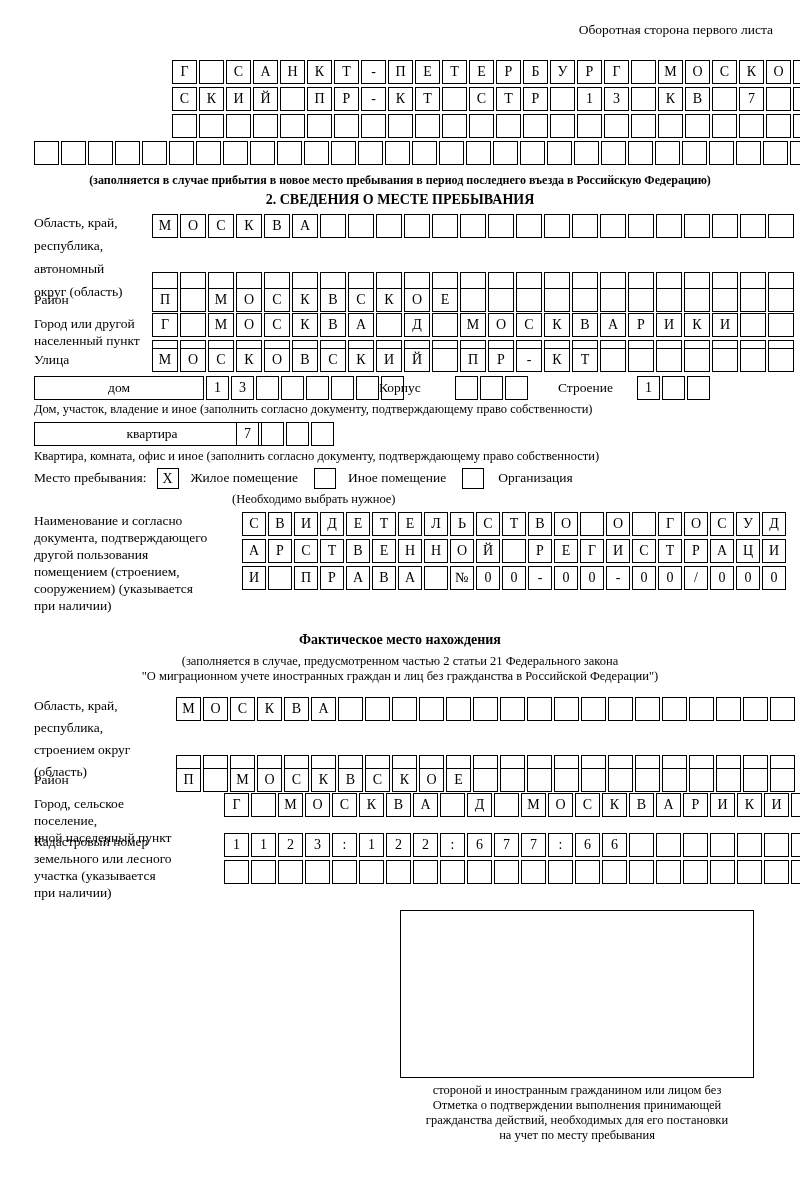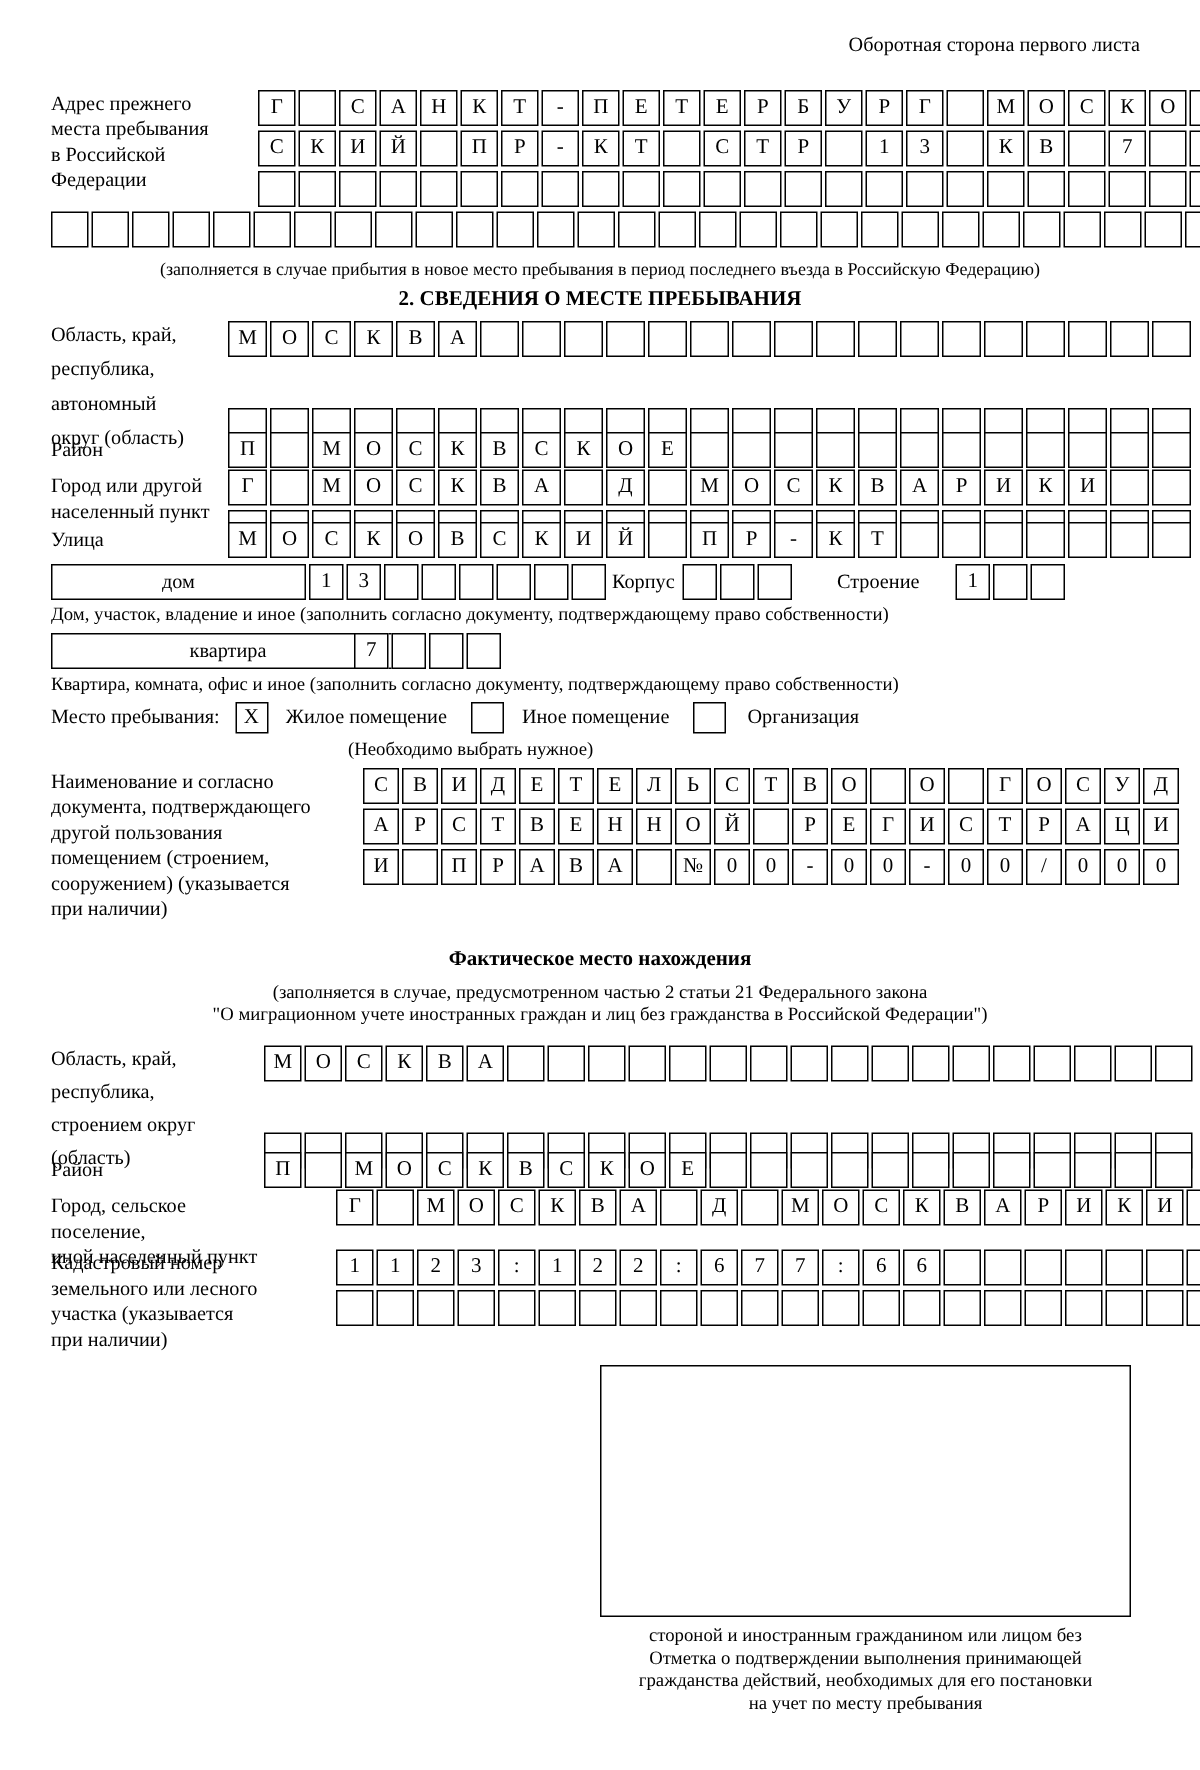--- a/index.html
+++ b/index.html
@@ -18,21 +18,21 @@
   .page {
     position: relative;
     width: 800px;
     height: 1180px;
     box-sizing: border-box;
     padding: 0;
   }
   .hdr-right {
     position: absolute;
     top: 22px;
-    right: 40px;
+    right: 27px;
     font-size: 13.5px;
   }
   
   .cells {
     display: flex;
     gap: 0;
   }
   .cell {
     width: 25px;
     height: 24px;
@@ -88,26 +88,20 @@
     box-sizing: border-box;
   }
 </style>
 </head>
 <body>
 
 <div class="page">
 
   <div class="hdr-right">Оборотная сторона первого листа</div>
 
-  <div class="abs" style="left:34px; top:60px; width:140px;">
-    <div class="label">Адрес прежнего</div>
-    <div class="label">места пребывания</div>
-    <div class="label">в Российской</div>
-    <div class="label">Федерации</div>
-  </div>
 
   <div class="abs" id="prev-rows" style="left:172px; top:60px;">
       <div class="cells">
         <div class="cell" style="width: 25px; height: 24px; line-height: 22px;">Г</div>
         <div class="cell blank" style="width: 25px; height: 24px; line-height: 22px;"></div>
         <div class="cell" style="width: 25px; height: 24px; line-height: 22px;">С</div>
         <div class="cell" style="width: 25px; height: 24px; line-height: 22px;">А</div>
         <div class="cell" style="width: 25px; height: 24px; line-height: 22px;">Н</div>
         <div class="cell" style="width: 25px; height: 24px; line-height: 22px;">К</div>
         <div class="cell" style="width: 25px; height: 24px; line-height: 22px;">Т</div>
@@ -209,21 +203,21 @@
         <div class="cell blank" style="width: 25px; height: 24px; line-height: 22px;"></div>
         <div class="cell blank" style="width: 25px; height: 24px; line-height: 22px;"></div>
         <div class="cell blank" style="width: 25px; height: 24px; line-height: 22px;"></div>
         <div class="cell blank" style="width: 25px; height: 24px; line-height: 22px;"></div>
         <div class="cell blank" style="width: 25px; height: 24px; line-height: 22px;"></div>
         <div class="cell blank" style="width: 25px; height: 24px; line-height: 22px;"></div>
         <div class="cell blank" style="width: 25px; height: 24px; line-height: 22px;"></div>
       </div>
     </div>
 
-  <div class="abs center" style="left:34px; top:170px; width:732px;">
+  <div class="abs center" style="left:34px; top:170px; width:732px;font-weight:bold;">
     <span class="tiny">(заполняется в случае прибытия в новое место пребывания в период последнего въезда в Российскую Федерацию)</span>
   </div>
 
   <div class="abs center bold" style="left:34px; top:192px; width:732px; font-size:14px;">2. СВЕДЕНИЯ О МЕСТЕ ПРЕБЫВАНИЯ</div>
 
   <div class="abs" style="left:34px; top:214px; width:125px;">
     <div class="label">Область, край,</div>
     <div class="label" style="margin-top:6px;">республика,</div>
     <div class="label" style="margin-top:6px;">автономный</div>
     <div class="label" style="margin-top:6px;">округ (область)</div>
@@ -402,21 +396,21 @@
         <div class="cell" style="width: 23px; height: 24px; line-height: 22px;">1</div>
         <div class="cell" style="width: 23px; height: 24px; line-height: 22px;">3</div>
         <div class="cell blank" style="width: 23px; height: 24px; line-height: 22px;"></div>
         <div class="cell blank" style="width: 23px; height: 24px; line-height: 22px;"></div>
         <div class="cell blank" style="width: 23px; height: 24px; line-height: 22px;"></div>
         <div class="cell blank" style="width: 23px; height: 24px; line-height: 22px;"></div>
         <div class="cell blank" style="width: 23px; height: 24px; line-height: 22px;"></div>
         <div class="cell blank" style="width: 23px; height: 24px; line-height: 22px;"></div>
       </div>
     </div>
-  <div class="abs label" style="left:408px; top:379px;">Корпус</div>
+  <div class="abs label" style="left:379px; top:379px;">Корпус</div>
   <div class="abs" id="korpus-cells" style="left:455px; top:376px;">
       <div class="cells">
         <div class="cell blank" style="width: 23px; height: 24px; line-height: 22px;"></div>
         <div class="cell blank" style="width: 23px; height: 24px; line-height: 22px;"></div>
         <div class="cell blank" style="width: 23px; height: 24px; line-height: 22px;"></div>
       </div>
     </div>
   <div class="abs label" style="left:558px; top:379px;">Строение</div>
   <div class="abs" id="stroenie-cells" style="left:637px; top:376px;">
       <div class="cells">

